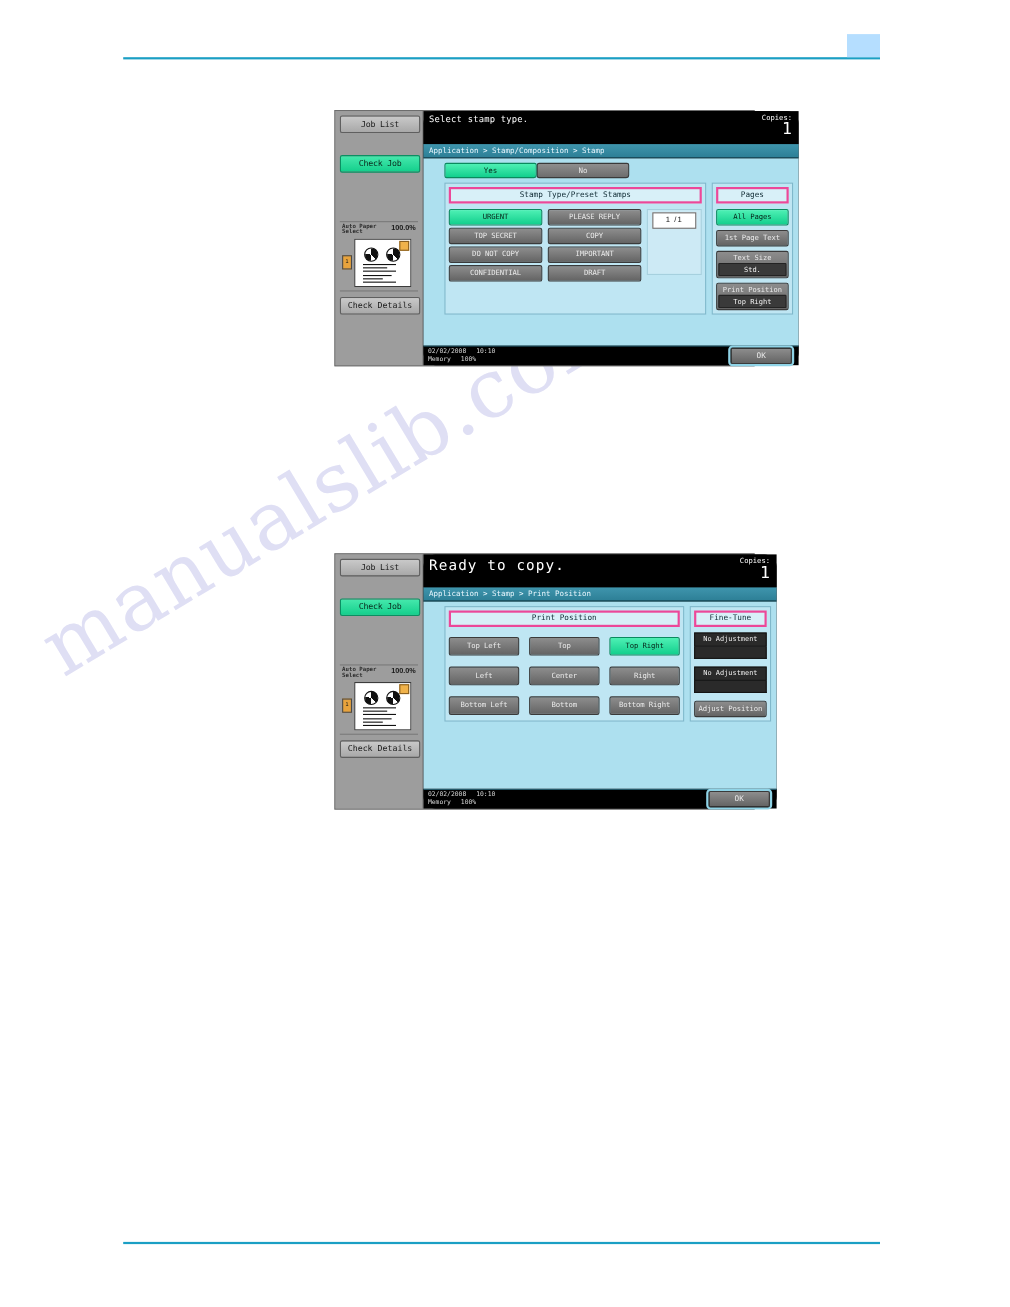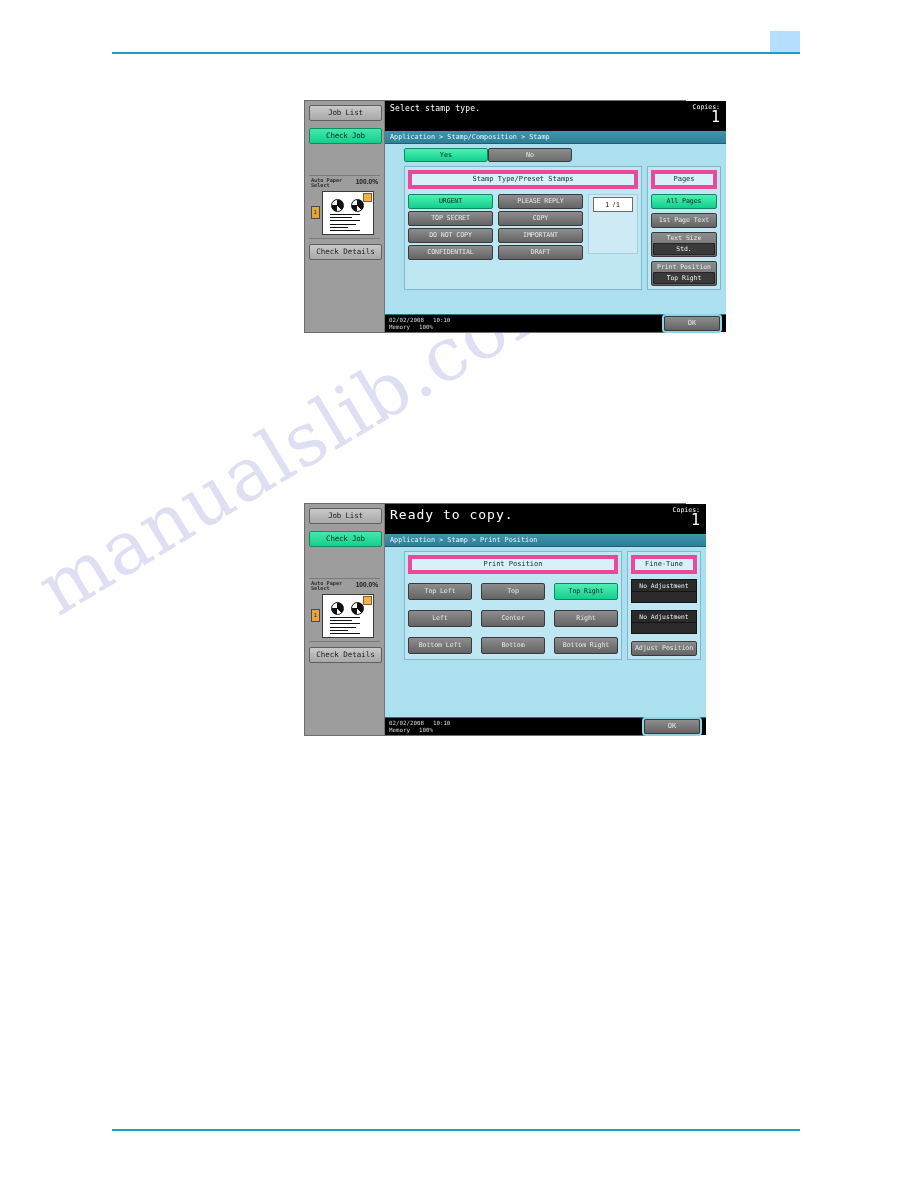--- a/index.html
+++ b/index.html
@@ -28,21 +28,21 @@
          display:flex;}
   .panel-1{left:304px;top:100px;width:382px;height:233px;}
   .panel-2{left:304px;top:503px;width:382px;height:233px;}
 
   
   .rail{width:80px;flex:0 0 80px;background:#9d9d9d;position:relative;
         border-right:1px solid #767676;padding:4px 4px 0 4px;box-sizing:border-box;}
   .rail-btn{
     display:block;width:100%;height:14px;line-height:14px;text-align:center;
     font-size:7.5px;color:#1a1a1a;background:linear-gradient(#c9c9c9,#a8a8a8);
-    border:1px solid #5f5f5f;border-radius:2px;margin-bottom:7px;
+    border:1px solid #5f5f5f;border-radius:2px;margin-bottom:20px;
     font-family:"DejaVu Sans Mono",monospace;letter-spacing:-.2px;
   }
   .rail-btn.green{background:linear-gradient(#45e8ac,#14cf8c);border-color:#0b8f62;color:#0a2a1d;}
   .rail-gap{height:24px;}
   .paper-box{background:#9d9d9d;border-top:1px solid #7a7a7a;border-bottom:1px solid #7a7a7a;
              padding:2px 2px 3px 2px;margin-bottom:5px;}
   .paper-row{display:flex;justify-content:space-between;align-items:flex-start;}
   .paper-label{font-size:5.2px;line-height:5.4px;color:#2b2b2b;font-family:"DejaVu Sans Mono",monospace;font-weight:bold;}
   .paper-zoom{font-size:6.6px;color:#1a1a1a;font-family:Liberation Sans, sans-serif;font-weight:bold;}
   .thumb-wrap{display:flex;align-items:center;gap:2px;margin-top:2px;}
@@ -84,21 +84,21 @@
     background:linear-gradient(#8e8e8e,#6d6d6d);border:1px solid #3a3a3a;color:#e8e8e8;
     border-radius:2px 2px 3px 2px;
   }
   .tab.sel{background:linear-gradient(#4ef0b4,#12cf8d);border-color:#0a8a5e;color:#08241a;}
 
   .cols{display:flex;gap:5px;}
   .col-main{flex:1;background:#bfe6f3;border:1px solid #7fb8cb;padding:3px;box-sizing:border-box;}
   .col-side{width:74px;flex:0 0 74px;background:#bfe6f3;border:1px solid #7fb8cb;padding:3px;box-sizing:border-box;}
   .sec-title{
     height:11px;line-height:11px;text-align:center;font-size:7px;color:#0f2a33;
-    background:#d8f0f8;border:4px solid #ec4899;font-family:"DejaVu Sans Mono",monospace;
+    background:#d8f0f8;border:2px solid #ec4899;font-family:"DejaVu Sans Mono",monospace;
     margin-bottom:5px;
   }
   .grid2{display:flex;gap:5px;}
   .gcol{display:flex;flex-direction:column;gap:2px;}
   .btn{
     height:13px;line-height:13px;text-align:center;font-size:6.6px;color:#eaeaea;
     background:linear-gradient(#8d8d8d,#646464);border:1px solid #3a3a3a;border-radius:2px;
     font-family:"DejaVu Sans Mono",monospace;letter-spacing:-.1px;
   }
   .btn.sel{background:linear-gradient(#4ef0b4,#12cf8d);border-color:#0a8a5e;color:#07251a;}

